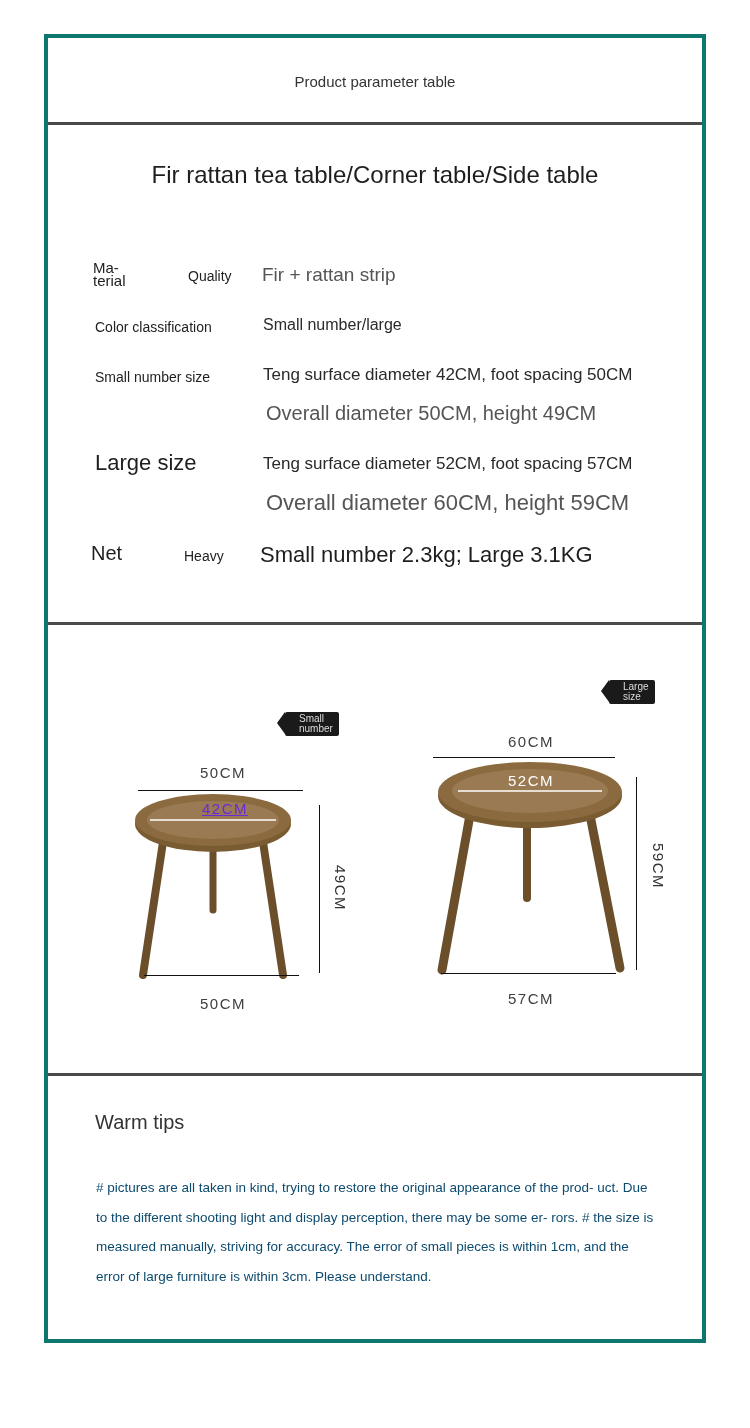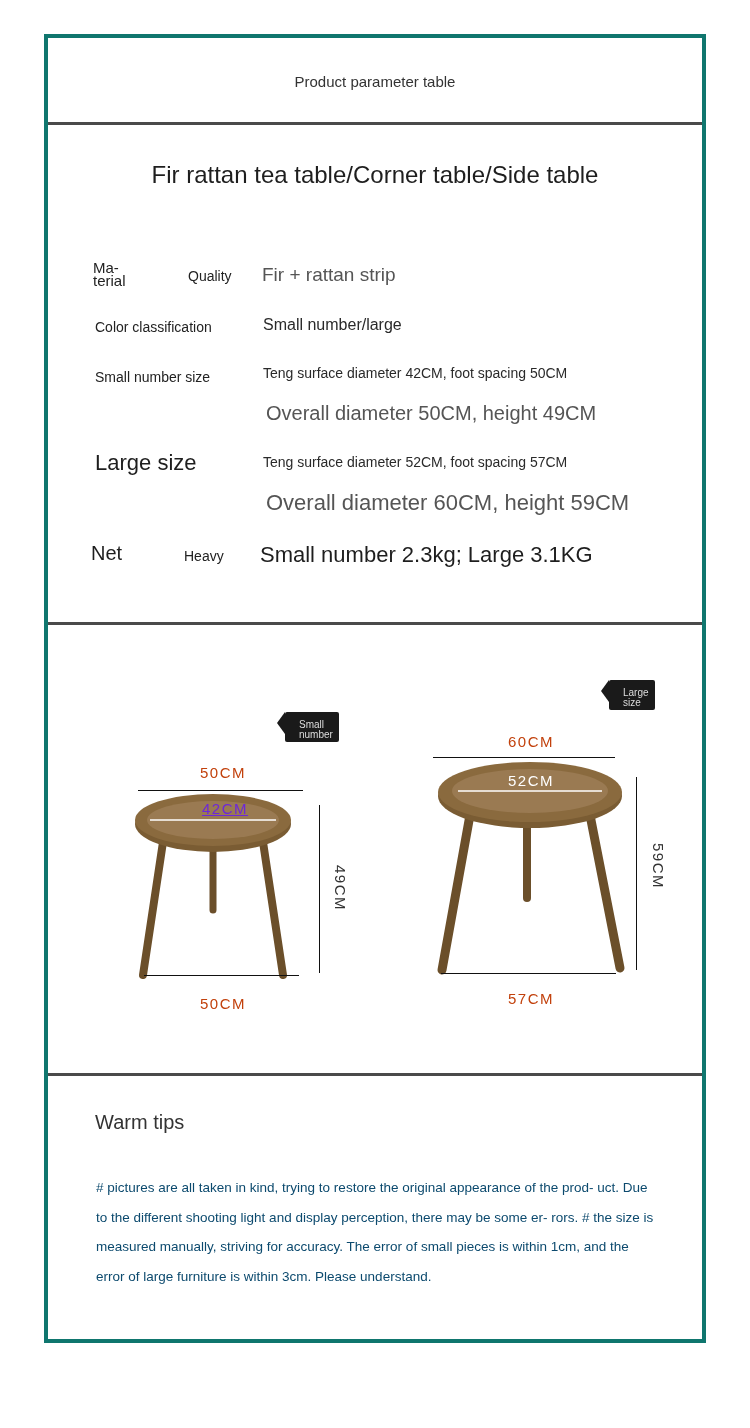--- a/index.html
+++ b/index.html
@@ -4,26 +4,26 @@
 <style>
   html, body { margin:0; padding:0; background:#ffffff; }
   body { width:750px; height:1428px; position:relative; font-family:"Liberation Sans", sans-serif; color:#222; overflow:hidden; }
   .frame { position:absolute; left:44px; top:34px; width:654px; height:1301px; border:4px solid #0f766e; background:#fff; }
   .divider { position:absolute; left:0; width:654px; height:3px; background:#4a4a4a; }
   .abs { position:absolute; white-space:nowrap; }
   .header-title { left:0; width:654px; top:35px; text-align:center; font-size:15px; color:#333; }
   .product-title { left:0; width:654px; top:123px; text-align:center; font-size:24px; color:#1e1e1e; }
   .lbl-sm { font-size:14px; color:#222; }
   .lbl-md { font-size:22px; color:#1e1e1e; }
-  .val-md { font-size:14px; color:#2a2a2a; }
+  .val-md { font-size:17px; color:#2a2a2a; }
   .val-gray { font-size:19px; color:#555; }
   .val-xl { font-size:22px; color:#1e1e1e; }
-  .tag { position:absolute; background:#1a1a1a; color:#ddd; font-size:10px; line-height:10px; padding:8px 6px 2px 14px; border-radius:2px; }
+  .tag { position:absolute; background:#1a1a1a; color:#ddd; font-size:10px; line-height:10px; padding:2px 6px 2px 14px; border-radius:2px; }
   .tag::before { content:""; position:absolute; left:-8px; top:0; border-top:11px solid transparent; border-bottom:11px solid transparent; border-right:8px solid #1a1a1a; }
-  .dim { position:absolute; font-size:15px; color:#c2410c; letter-spacing:1.5px; }
+  .dim { position:absolute; font-size:15px; color:#404040; letter-spacing:1.5px; }
   .dim-vert { position:absolute; font-size:15px; color:#333; letter-spacing:1.5px; writing-mode:vertical-rl; }
   .hline { position:absolute; height:1px; background:#111; }
   .vline { position:absolute; width:1px; background:#111; }
   .warm-title { left:47px; top:1035px; font-size:20px; color:#333; }
   .warm-text { left:48px; top:1140px; width:560px; white-space:normal; font-size:13.5px; line-height:29.7px; color:#0c4a6e; }
 </style>
 </head>
 <body>
 
 <div class="frame">

